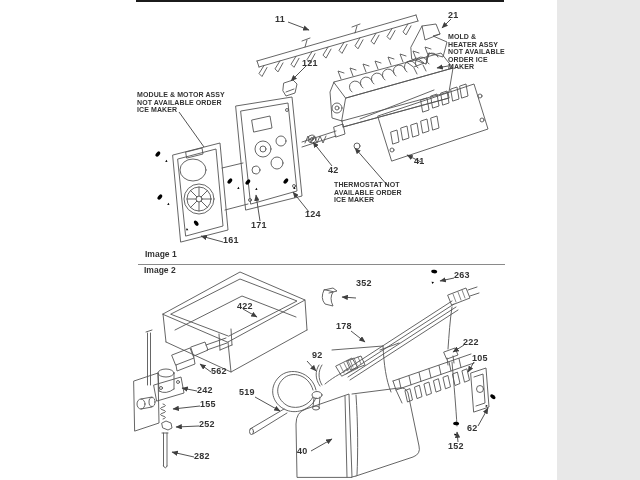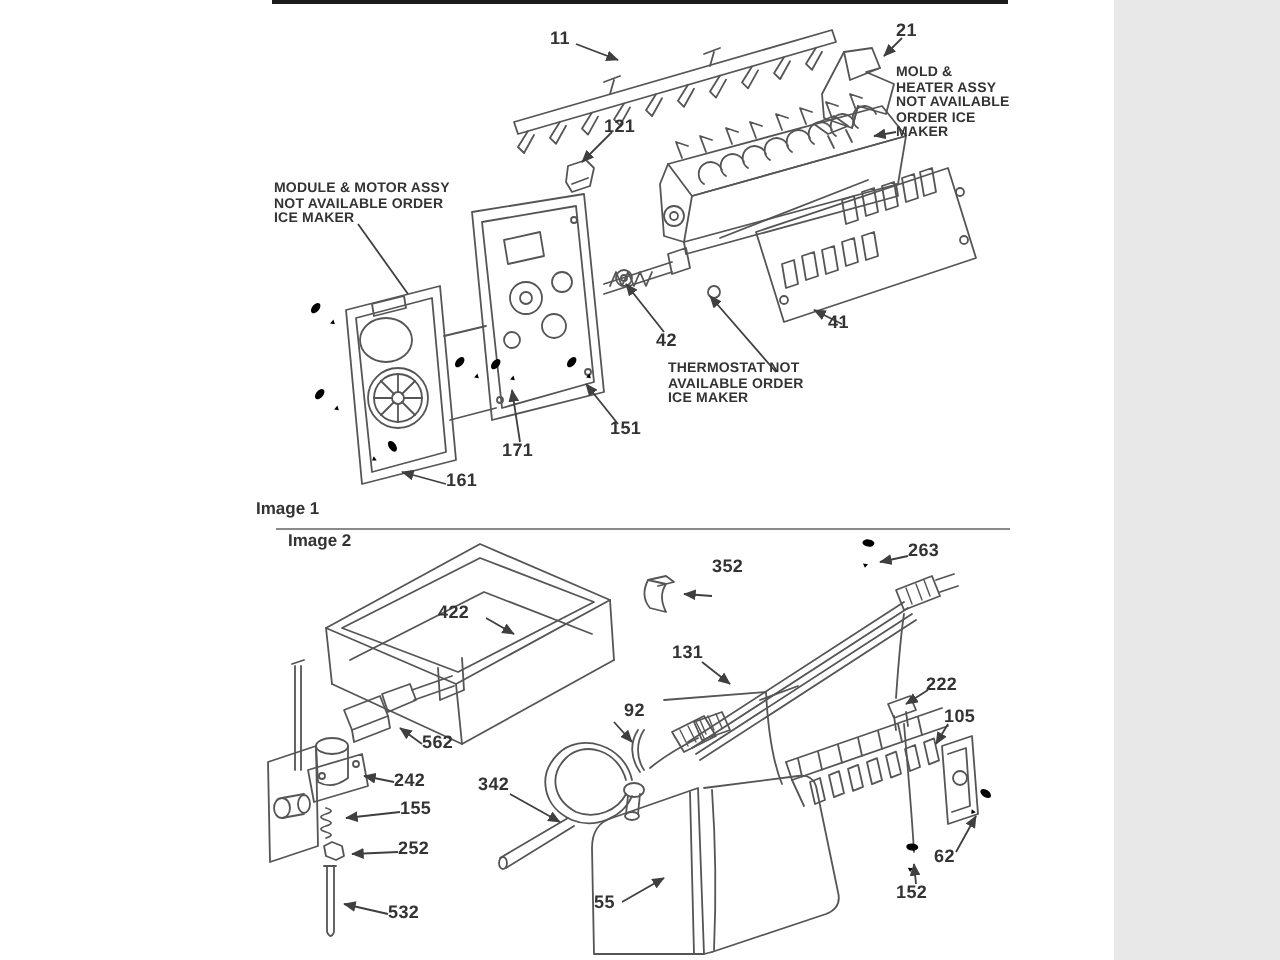--- a/index.html
+++ b/index.html
@@ -256,21 +256,21 @@
       <path d="M478,426 L488,408" marker-end="url(#ah)"></path>
       <path d="M458,442 L457,432" marker-end="url(#ah)"></path>
     </g>
   </svg>
 
   <div class="co" style="left:275px;top:15px">11</div>
   <div class="co" style="left:448px;top:11px">21</div>
   <div class="co" style="left:302px;top:59px">121</div>
   <div class="co" style="left:414px;top:157px">41</div>
   <div class="co" style="left:328px;top:166px">42</div>
-  <div class="co" style="left:305px;top:210px">151</div>
+  <div class="co" style="left:305px;top:210px">124</div>
   <div class="co" style="left:251px;top:221px">171</div>
   <div class="co" style="left:223px;top:236px">161</div>
 
   <div class="note" style="left:137px;top:91px">
     <div>MODULE &amp; MOTOR ASSY</div>
     <div>NOT AVAILABLE ORDER</div>
     <div>ICE MAKER</div>
   </div>
   <div class="note" style="left:448px;top:33px">
     <div>MOLD &amp;</div>
@@ -278,32 +278,32 @@
     <div>NOT AVAILABLE</div>
     <div>ORDER ICE</div>
     <div>MAKER</div>
   </div>
   <div class="note" style="left:334px;top:181px">
     <div>THERMOSTAT NOT</div>
     <div>AVAILABLE ORDER</div>
     <div>ICE MAKER</div>
   </div>
 
-  <div class="seclabel" style="left:128px;top:250px">Image 1</div>
+  <div class="seclabel" style="left:145px;top:250px">Image 1</div>
   <div class="seclabel" style="left:144px;top:266px">Image 2</div>
 
   <div class="co" style="left:454px;top:271px">263</div>
   <div class="co" style="left:356px;top:279px">352</div>
-  <div class="co" style="left:336px;top:322px">131</div>
-  <div class="co" style="left:219px;top:302px">422</div>
+  <div class="co" style="left:336px;top:322px">178</div>
+  <div class="co" style="left:237px;top:302px">422</div>
   <div class="co" style="left:211px;top:367px">562</div>
   <div class="co" style="left:197px;top:386px">242</div>
   <div class="co" style="left:200px;top:400px">155</div>
   <div class="co" style="left:199px;top:420px">252</div>
-  <div class="co" style="left:194px;top:452px">532</div>
-  <div class="co" style="left:239px;top:388px">342</div>
+  <div class="co" style="left:194px;top:452px">282</div>
+  <div class="co" style="left:239px;top:388px">519</div>
   <div class="co" style="left:312px;top:351px">92</div>
-  <div class="co" style="left:297px;top:447px">55</div>
+  <div class="co" style="left:297px;top:447px">40</div>
   <div class="co" style="left:463px;top:338px">222</div>
   <div class="co" style="left:472px;top:354px">105</div>
   <div class="co" style="left:467px;top:424px">62</div>
   <div class="co" style="left:448px;top:442px">152</div>
 </div>
 
 </body></html>

